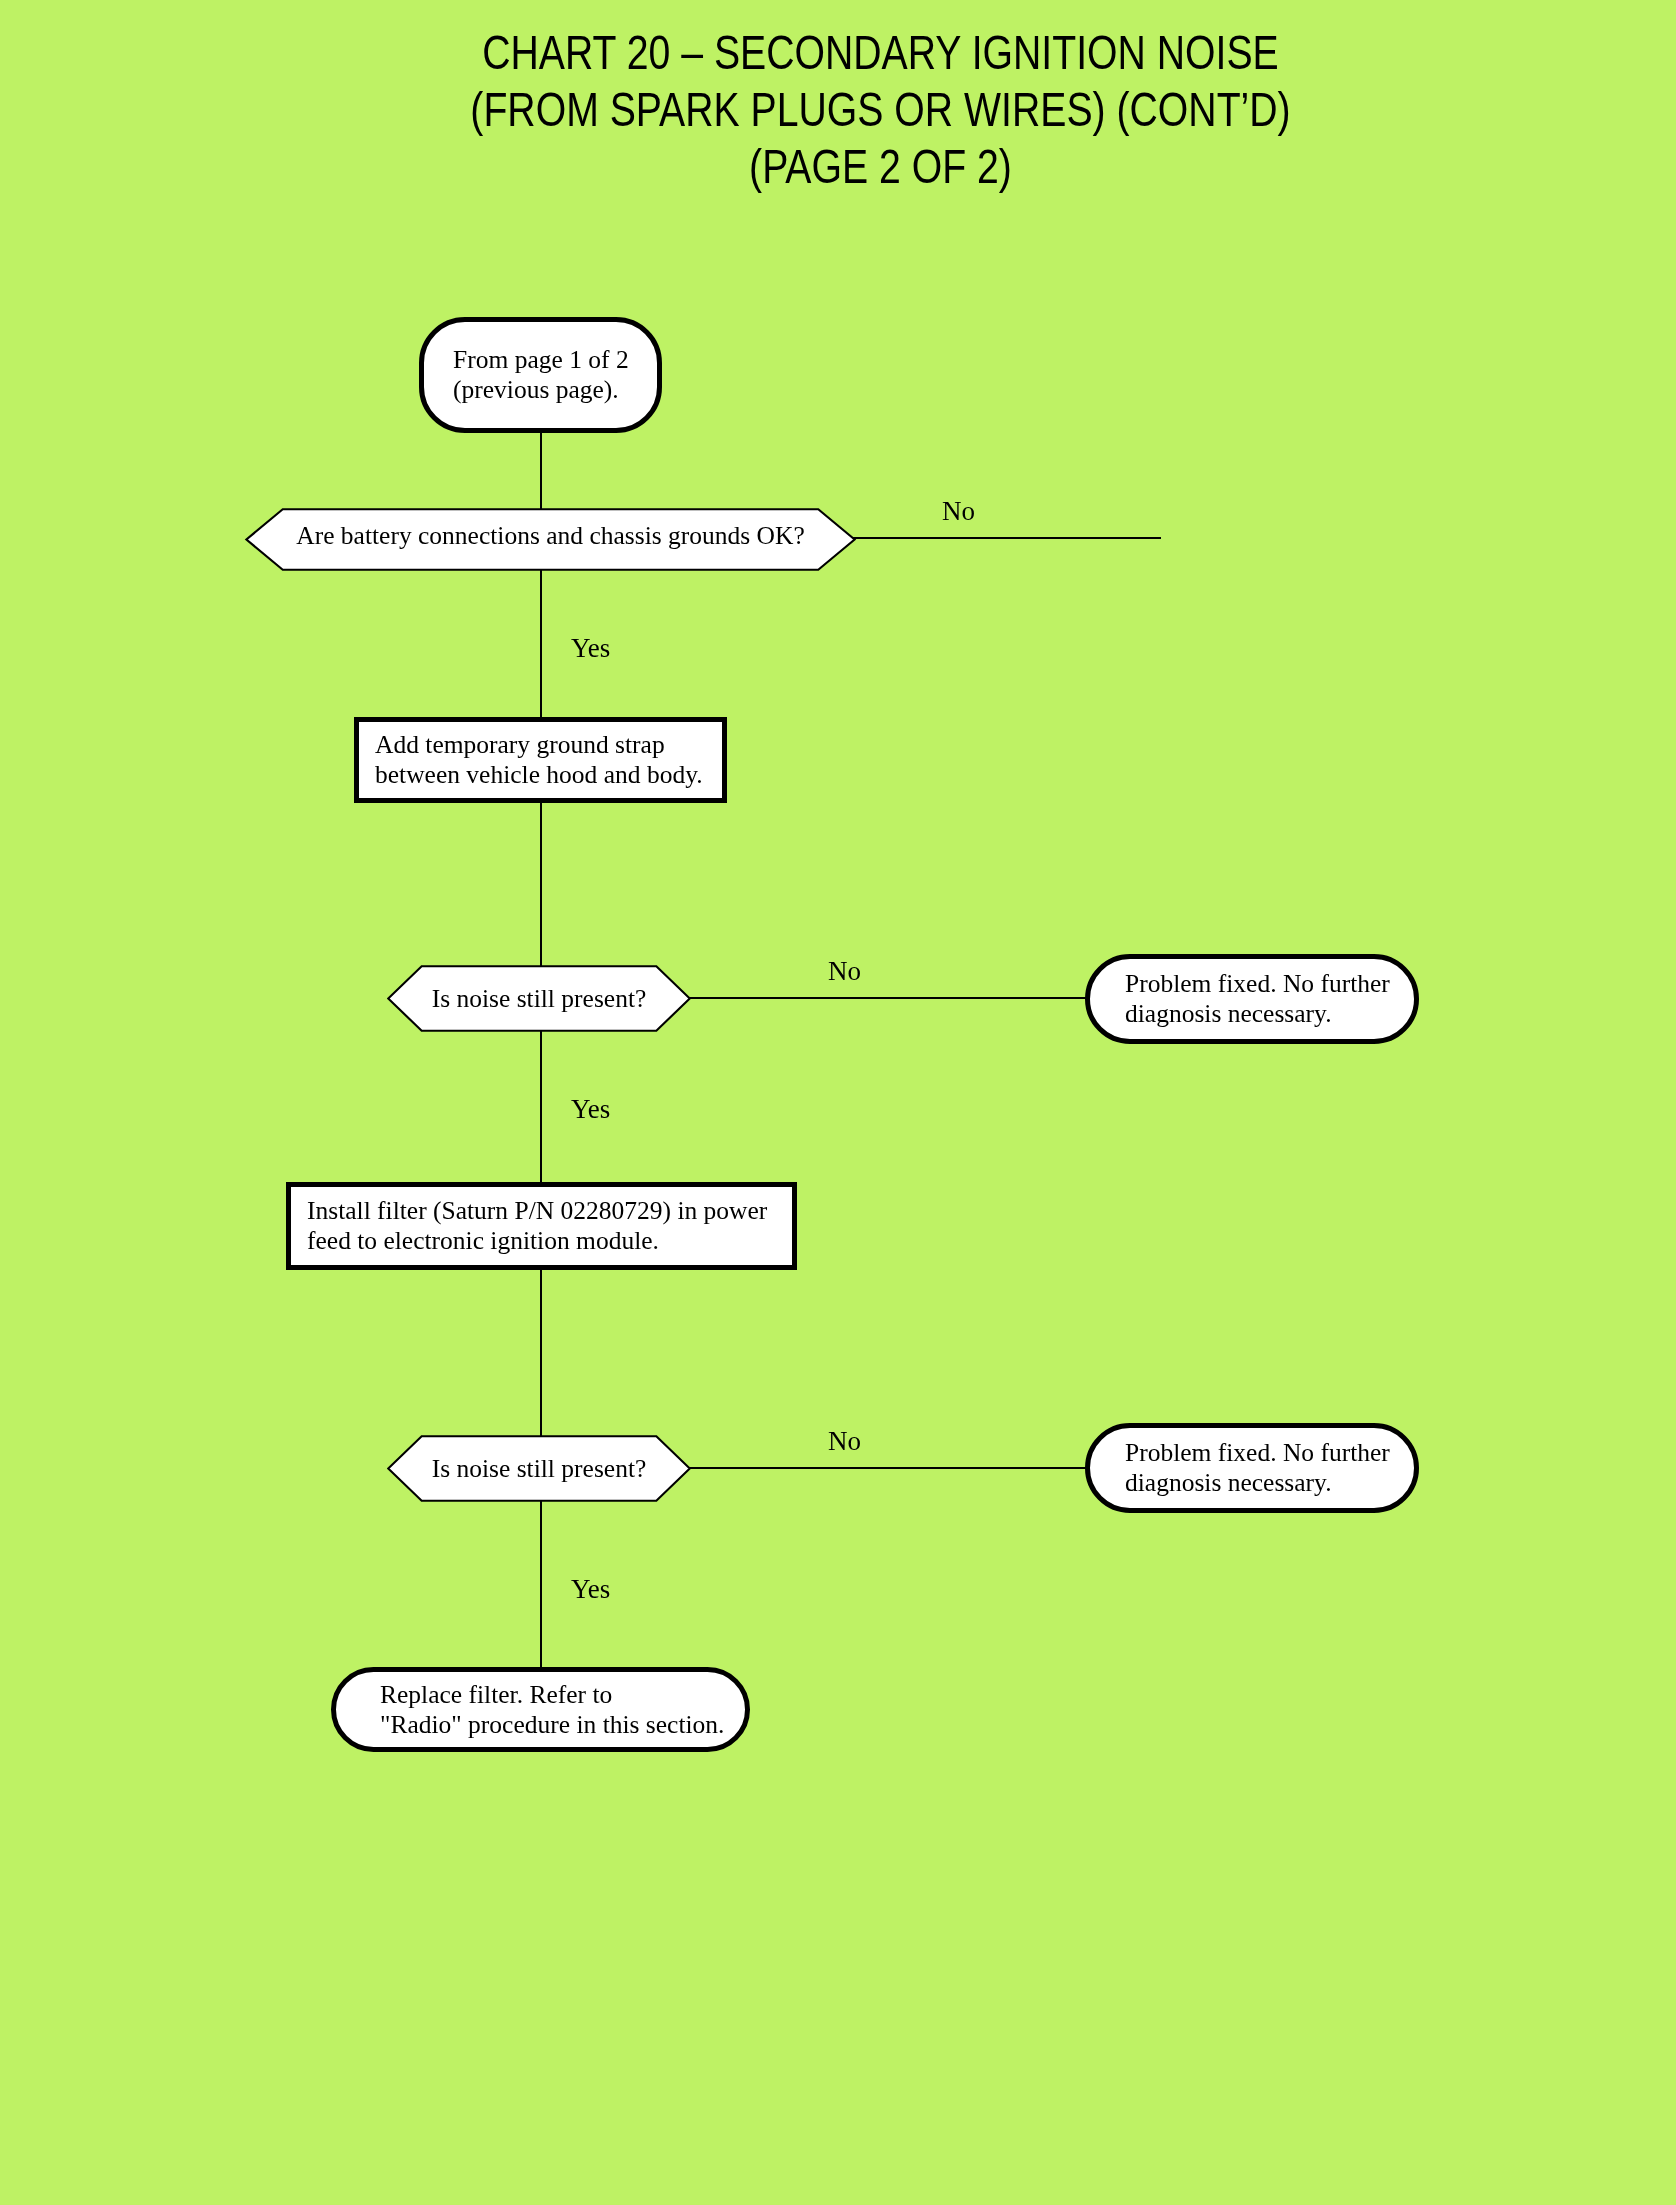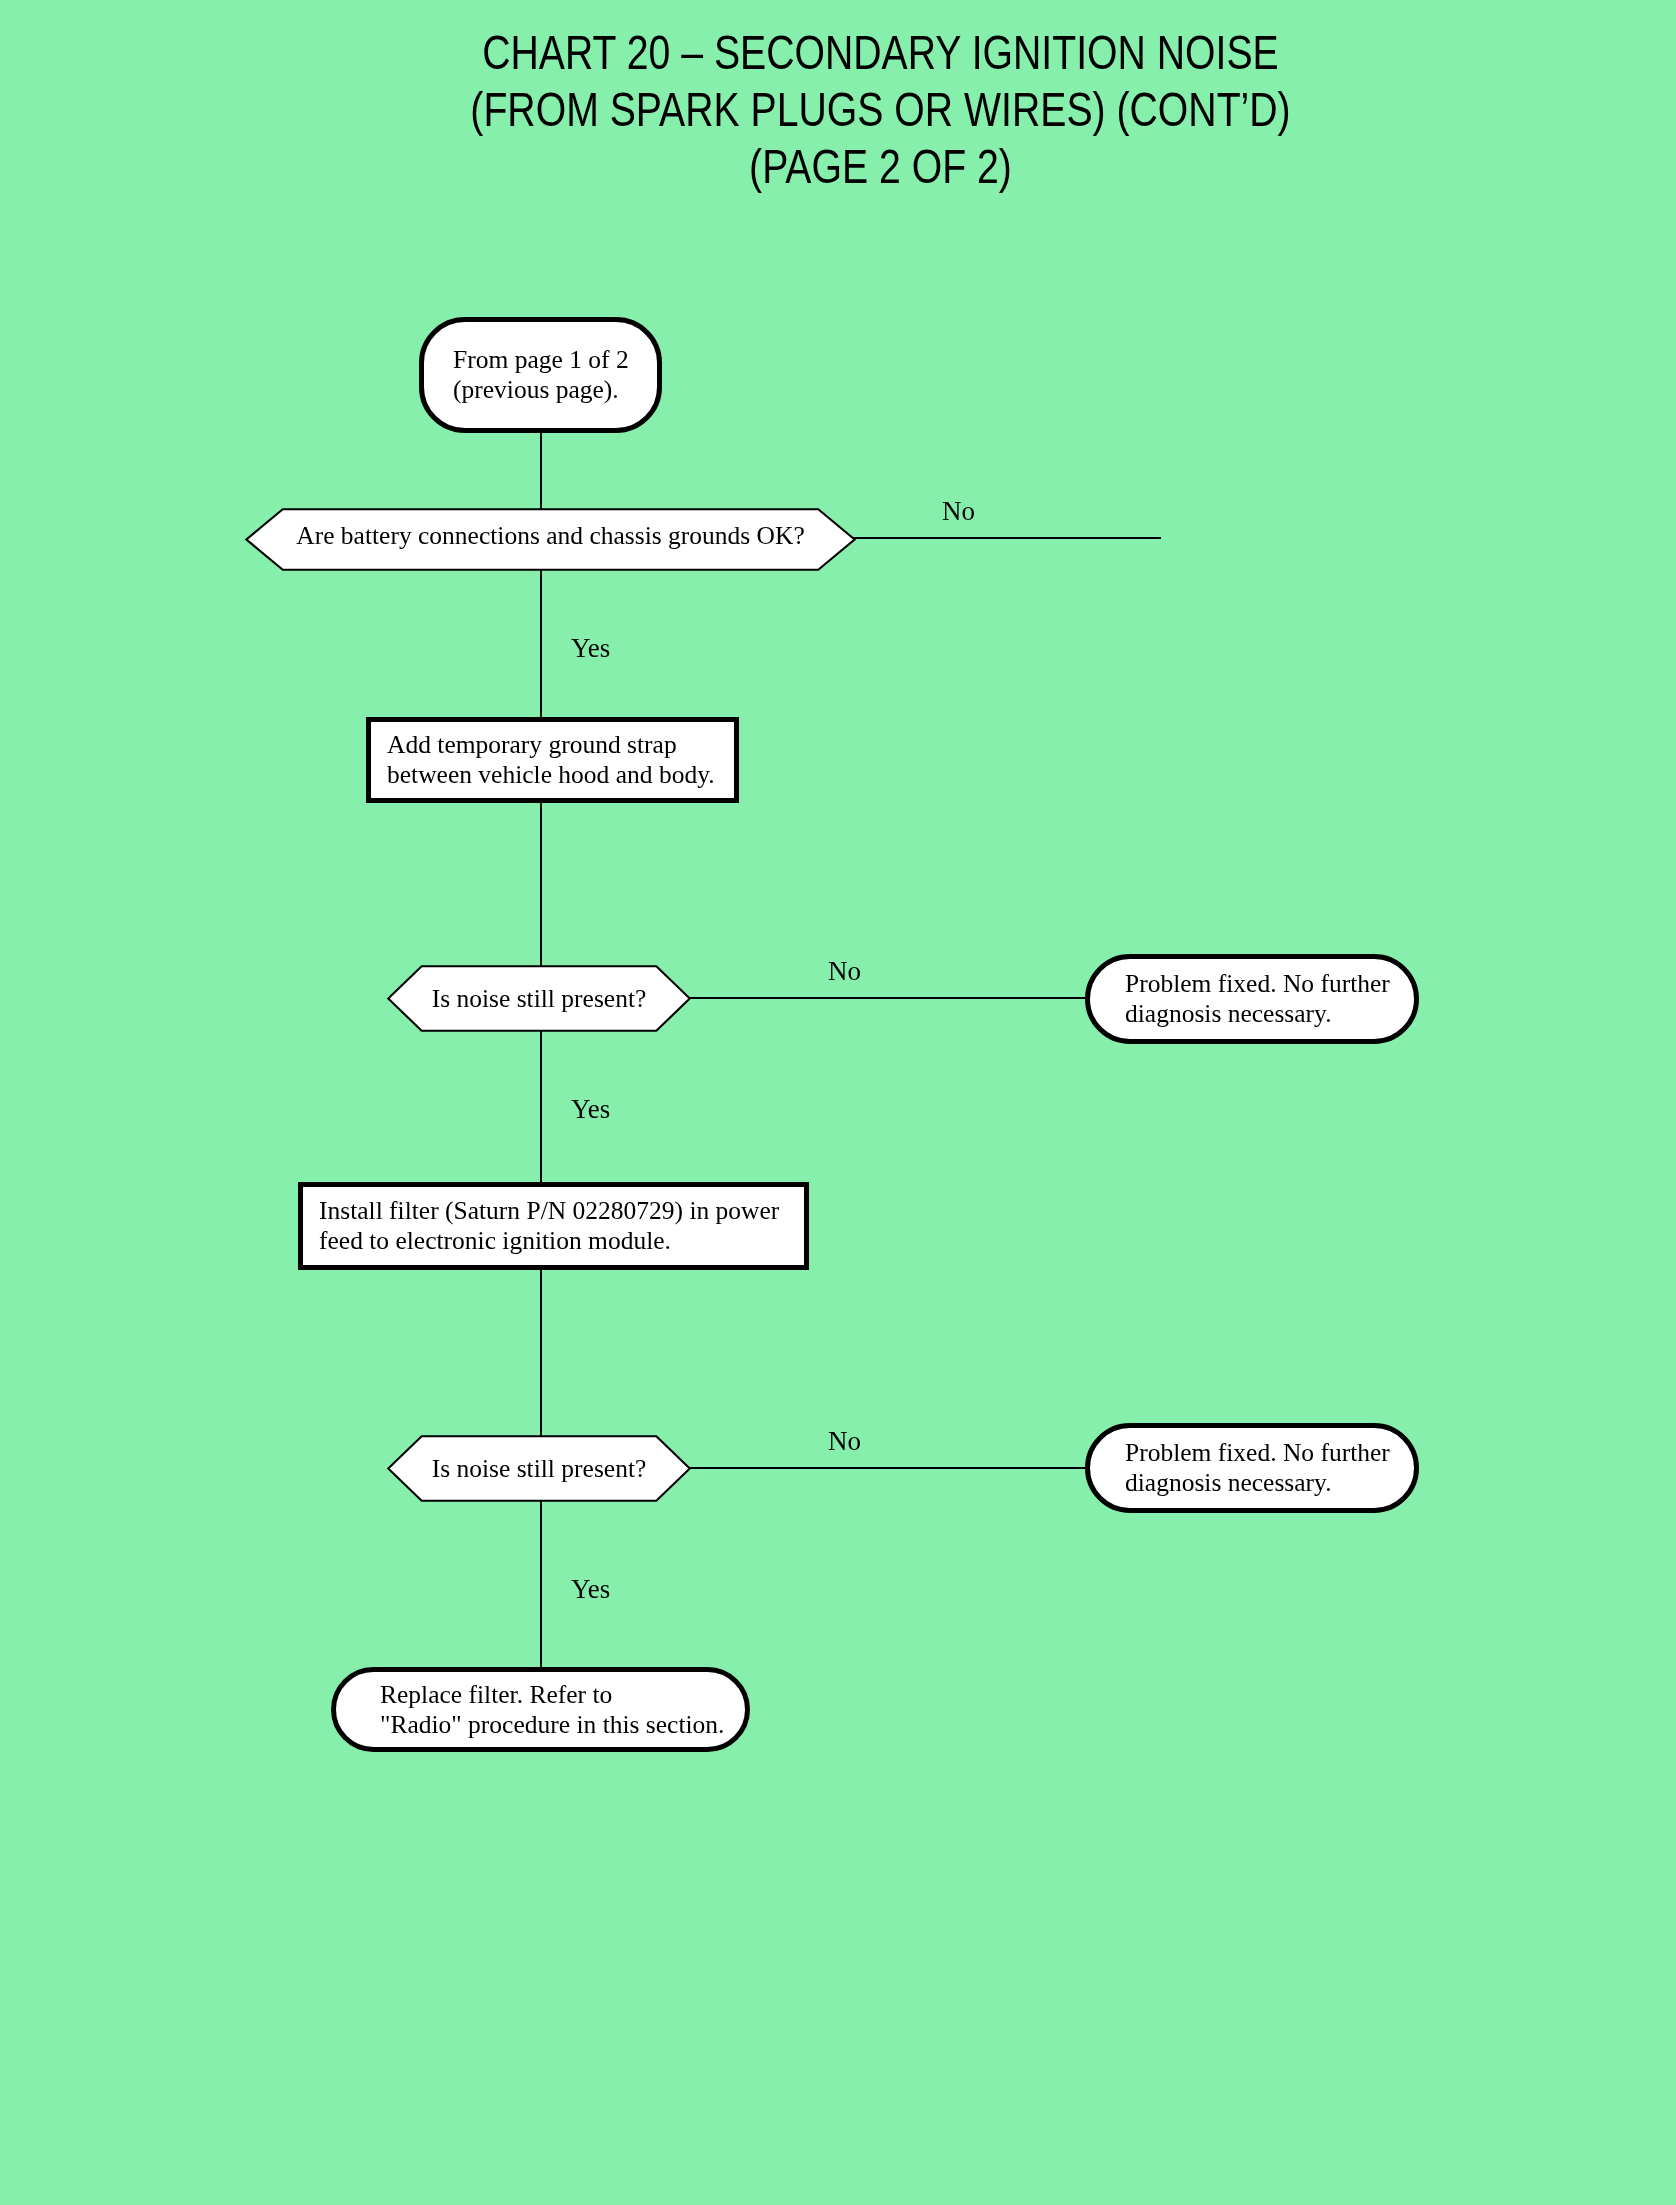--- a/index.html
+++ b/index.html
@@ -1,20 +1,20 @@
 <!DOCTYPE html>
 <html style="font-size:9.7px"><head>
 <meta charset="utf-8">
 <style>
   html, body { margin: 0; padding: 0; background: #ffffff; }
   .page {
     position: relative;
     width: 1676px;
     height: 2205px;
-    background: #86efac;
+    background: #bef264;
     color: #000000;
     font-family: "Liberation Serif", serif;
     overflow: hidden;
   }
   
   .title {
     position: absolute;
     top: 24px;
     left: 84px;
     width: 1593px;
@@ -40,21 +40,21 @@
     background: #ffffff;
     z-index: 2;
     display: flex;
     flex-direction: column;
     justify-content: center;
     font-size: 25.5px;
     line-height: 30px;
   }
   .node .line { white-space: nowrap; }
   .terminator { border: 5.5px solid #000000; }
-  .process    { border: 5.5px solid #000000; margin-left: 12px; }
+  .process    { border: 5.5px solid #000000; }
   .decision {
     background: transparent;
     align-items: center;
     text-align: center;
   }
   .decision svg { position: absolute; left: 0; top: 0; }
   .decision .line { position: relative; z-index: 1; }
   
   .flow-label {
     position: absolute;

